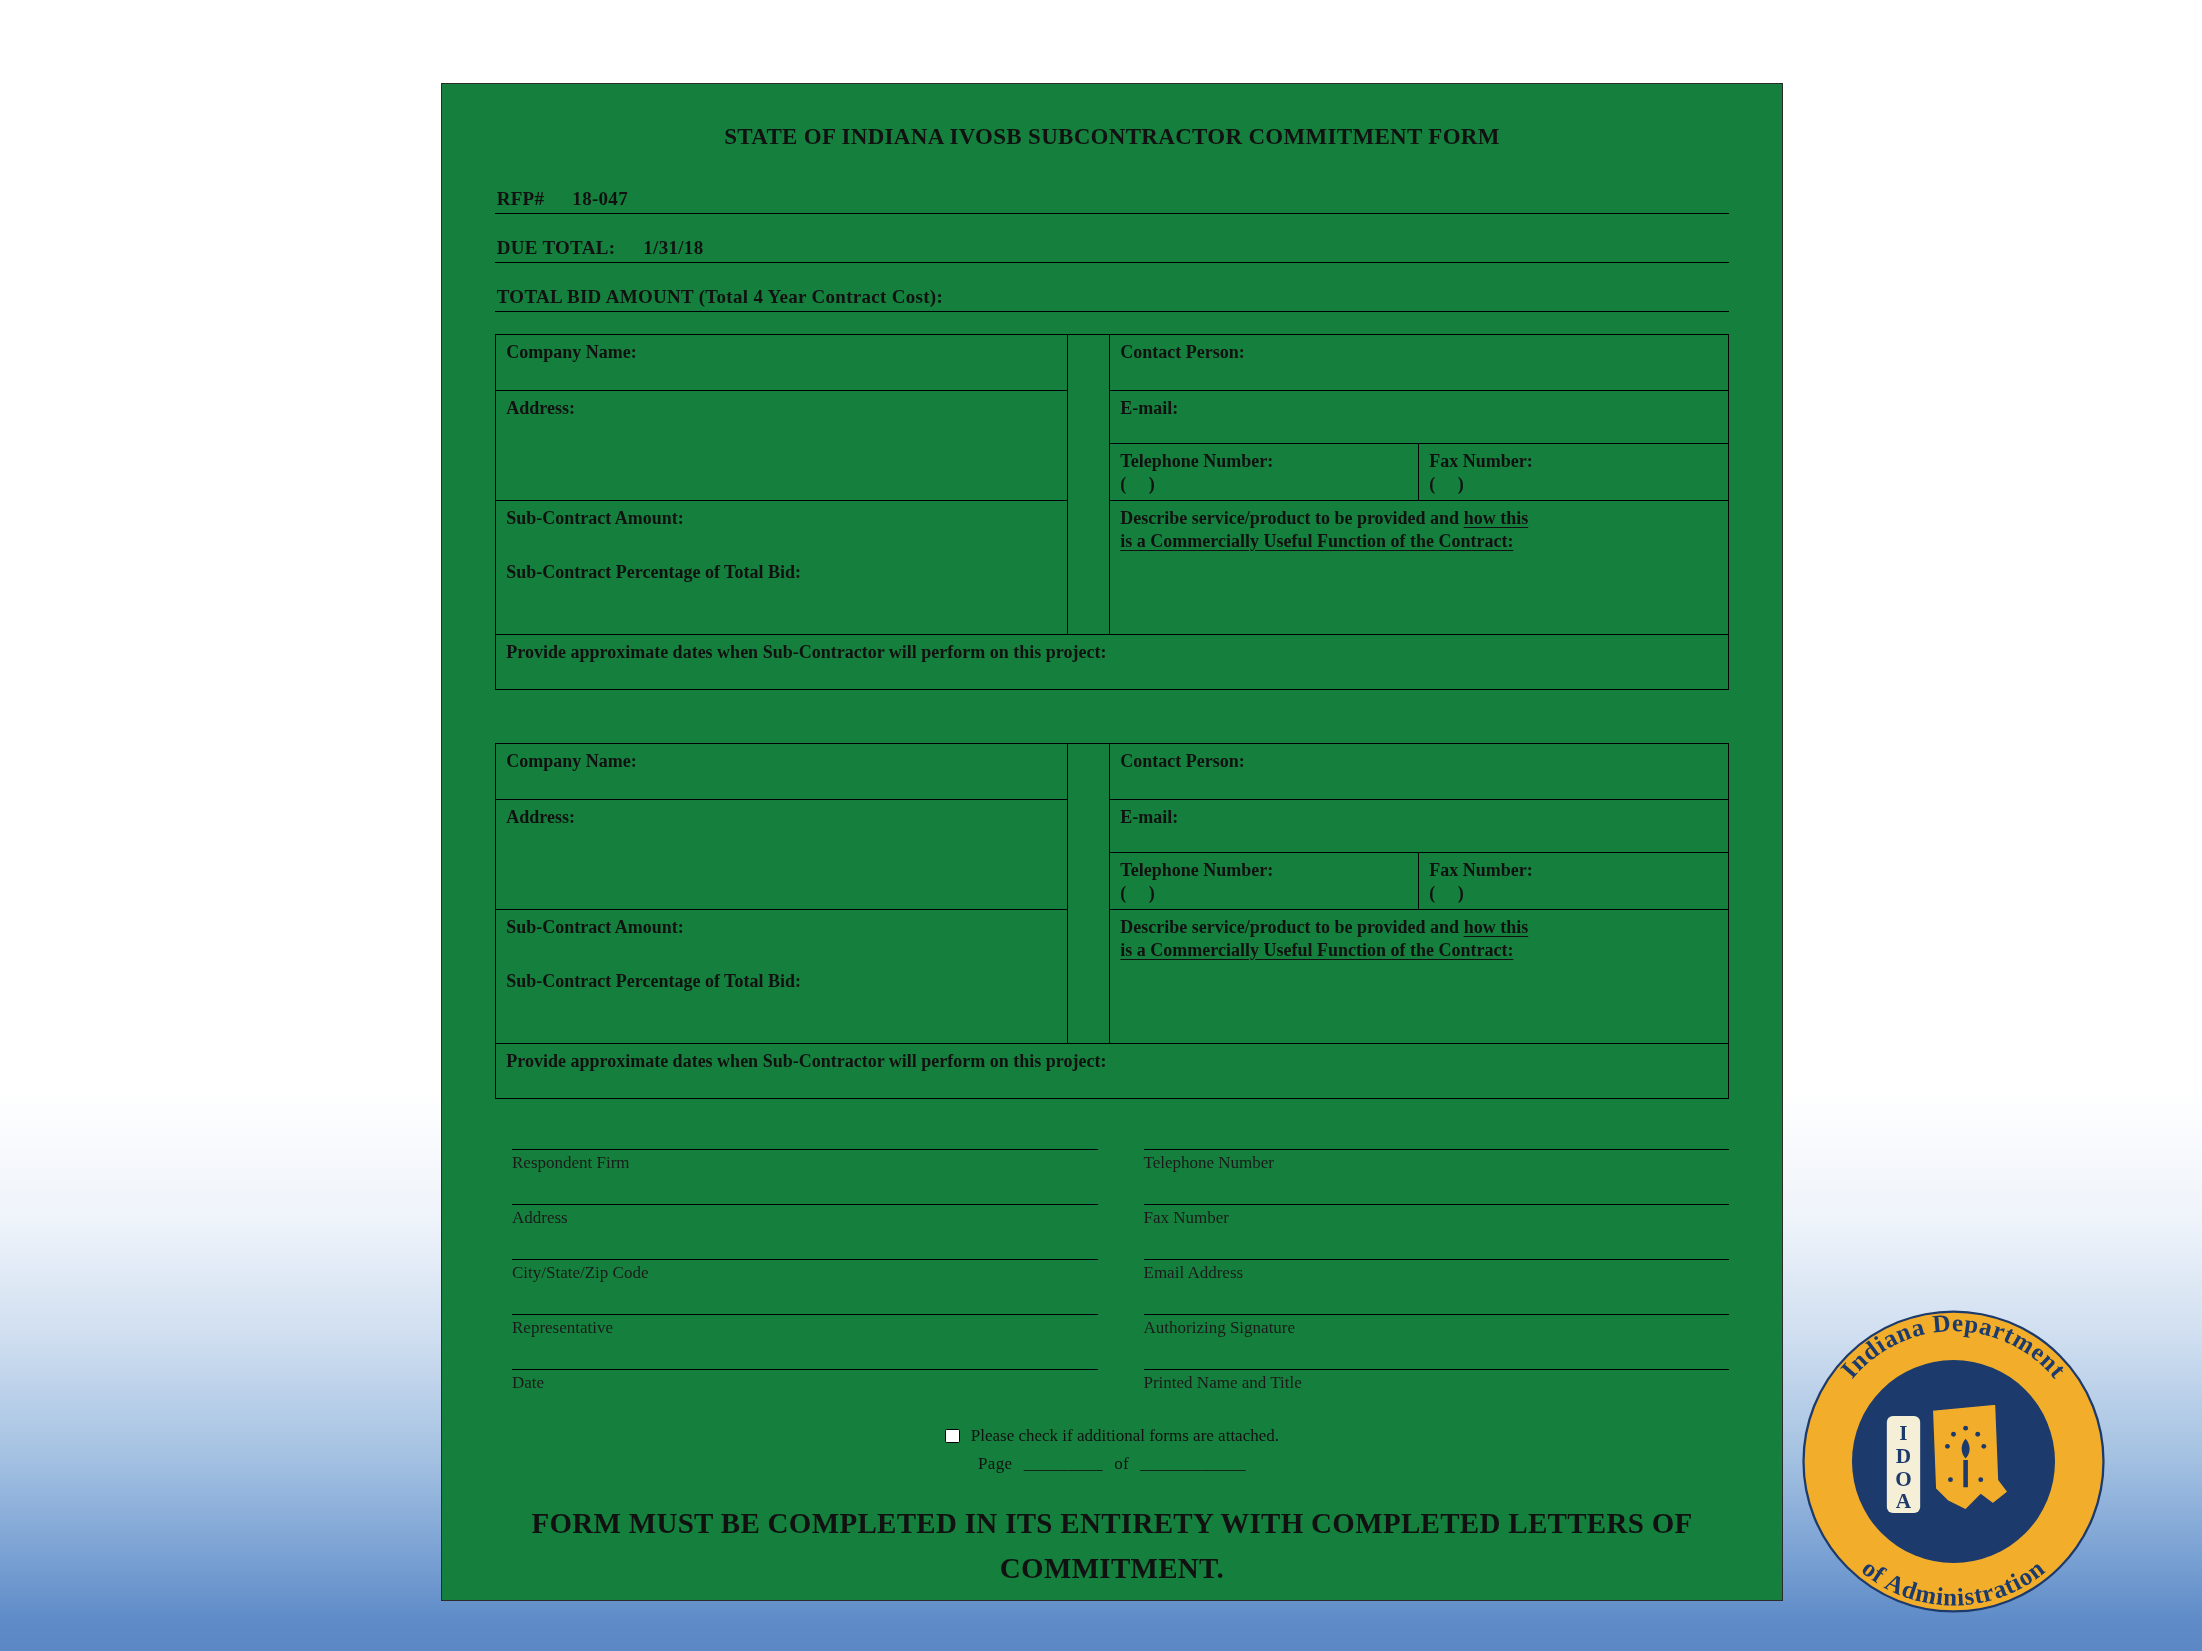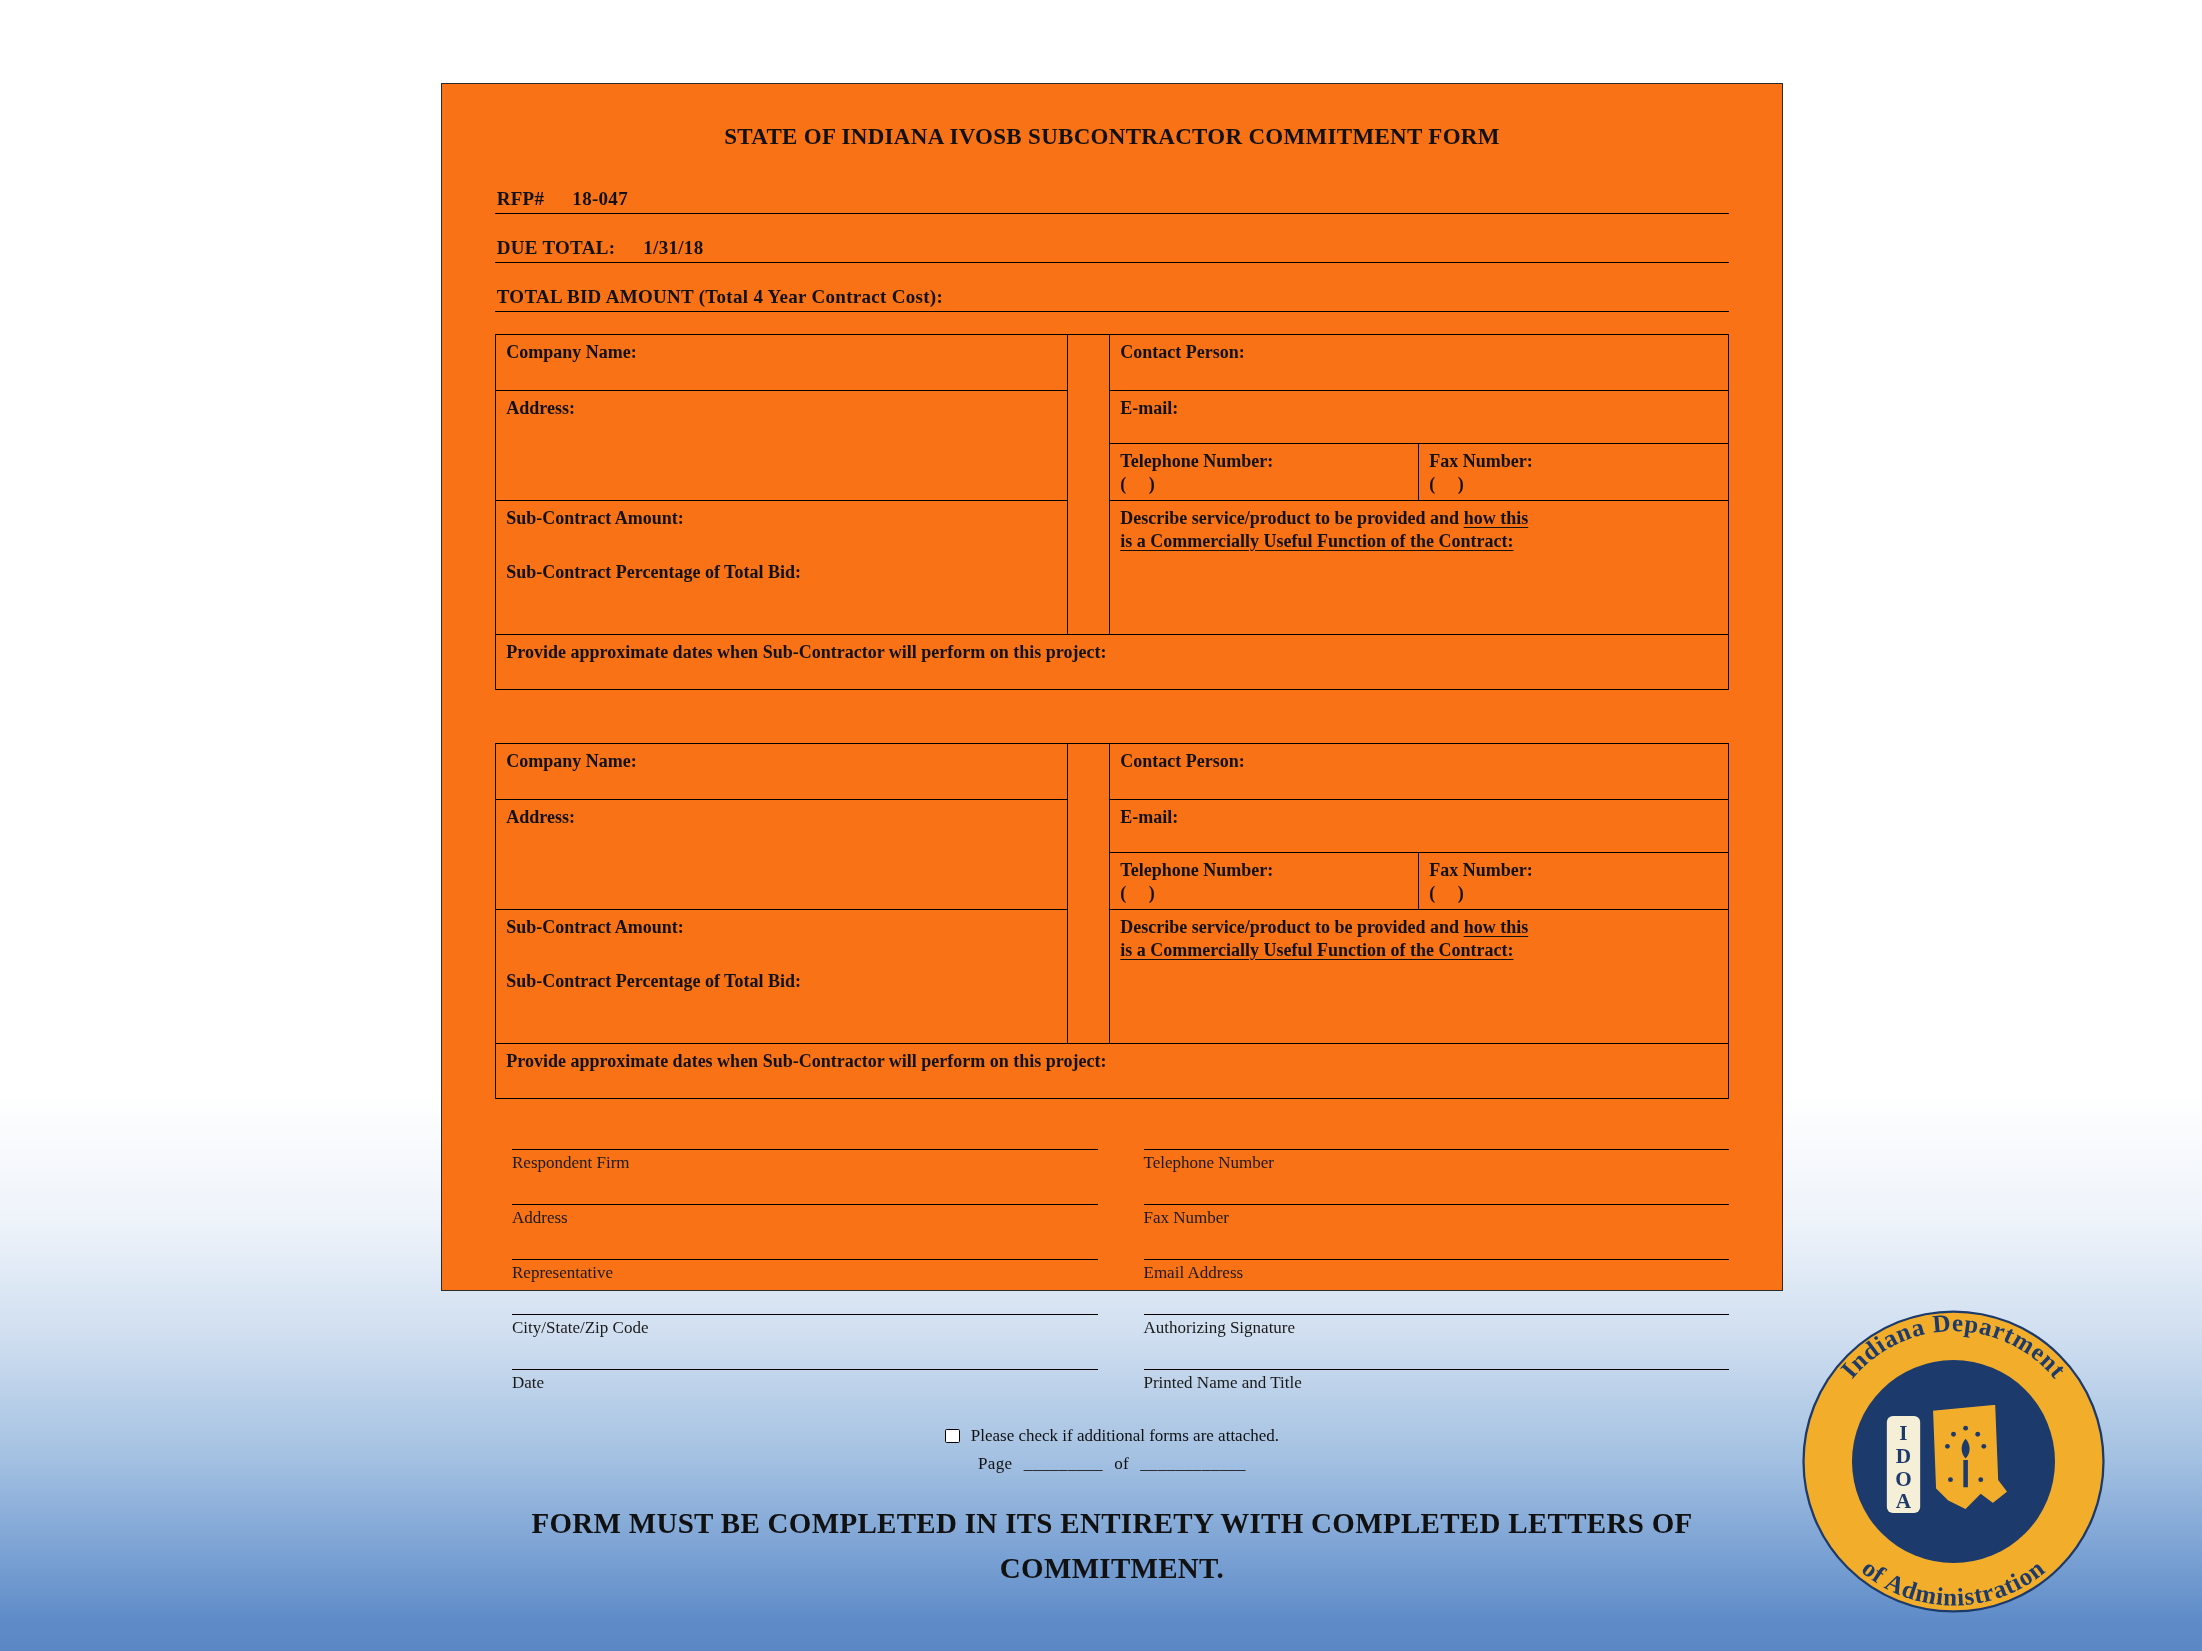--- a/index.html
+++ b/index.html
@@ -4,22 +4,22 @@
 <style>
   * { box-sizing: border-box; }
   html,body { margin:0; padding:0; }
   body {
     width:2203px; height:1652px; position:relative; overflow:hidden;
     background: linear-gradient(180deg,#ffffff 0%,#ffffff 66%,#eef3fa 74%,#cfdef0 81%,#a5c2e2 88%,#7ba2d4 94%,#5f8cc8 98%,#5b87c5 100%);
     font-family:"Liberation Serif","DejaVu Serif",serif;
     color:#111;
   }
   .document{
-    position:absolute; left:441px; top:83px; width:1342px; height:1208px;
-    background:#f97316; border:1.7px solid #2b2b2b; padding:40px 53px 16px 53px;
+    position:absolute; left:441px; top:83px; width:1342px; height:1518px;
+    background:#15803d; border:1.7px solid #2b2b2b; padding:40px 53px 16px 53px;
   }
   .doc-title{ text-align:center; font-weight:bold; font-size:23px; letter-spacing:0.3px; margin-bottom:38px; }
 
   .rule-field{
     display:flex; align-items:baseline; gap:28px;
     border-bottom:1.7px solid #000; padding:0 0 3.4px 1.7px; margin-bottom:22.4px;
     font-weight:bold; font-size:19px; letter-spacing:0.3px;
   }
 
   .block{
@@ -130,22 +130,22 @@
       <span>Describe service/product to be provided and </span><span class="ul">how this</span>
       <span class="ul-block">is a Commercially Useful Function of the Contract:</span>
     </div>
     <div class="cell c-provide"><span>Provide approximate dates when Sub-Contractor will perform on this project:</span></div>
   </div>
 
   <div class="sig-grid">
     <div>
       <div class="sig-field"><span>Respondent Firm</span></div>
       <div class="sig-field"><span>Address</span></div>
+      <div class="sig-field"><span>City/State/Zip Code</span></div>
       <div class="sig-field"><span>Representative</span></div>
-      <div class="sig-field"><span>City/State/Zip Code</span></div>
       <div class="sig-field"><span>Date</span></div>
     </div>
     <div>
       <div class="sig-field"><span>Telephone Number</span></div>
       <div class="sig-field"><span>Fax Number</span></div>
       <div class="sig-field"><span>Email Address</span></div>
       <div class="sig-field"><span>Authorizing Signature</span></div>
       <div class="sig-field"><span>Printed Name and Title</span></div>
     </div>
   </div>

